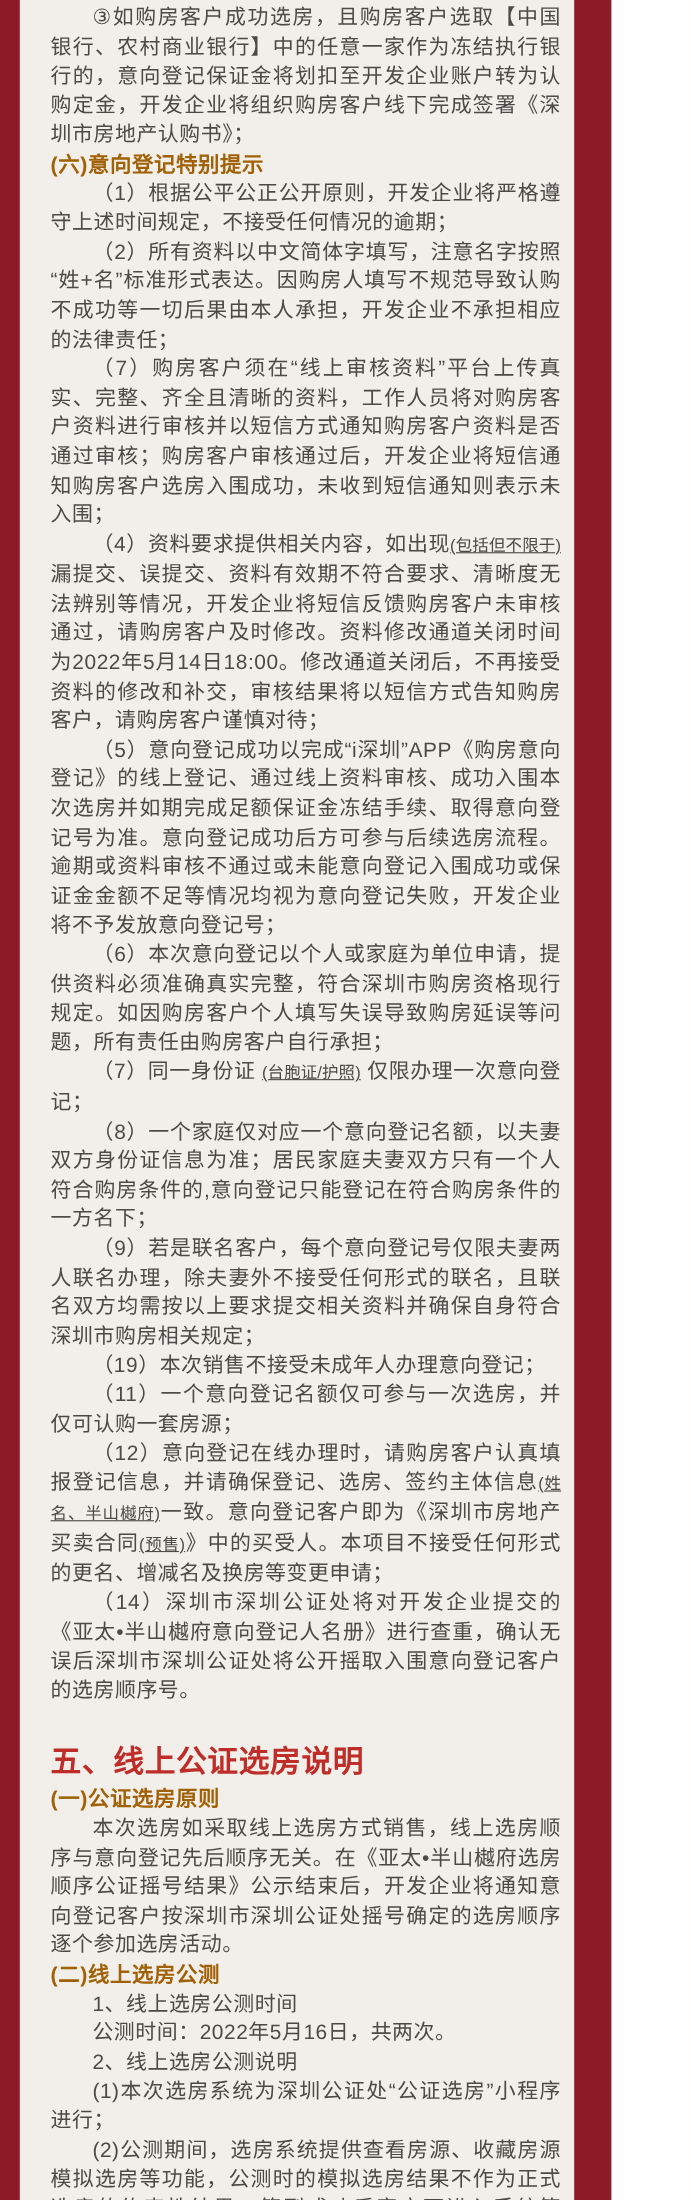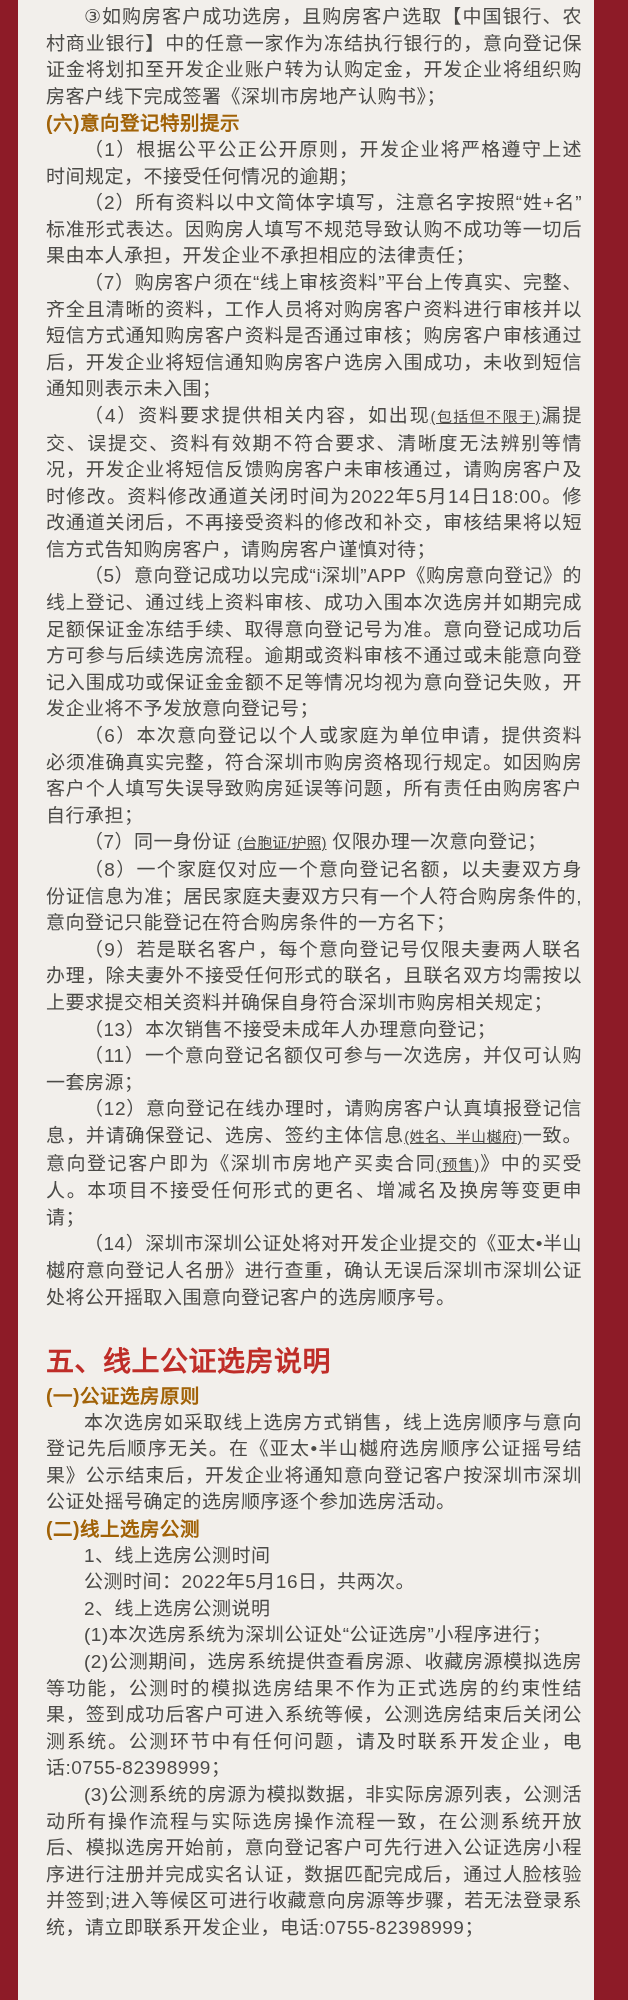--- a/index.html
+++ b/index.html
@@ -1,18 +1,18 @@
 <!DOCTYPE html>
 <html lang="zh-CN"><head>
 <meta charset="utf-8">
 <style>
   html, body { margin: 0; padding: 0; }
   .page {
     position: relative;
-    width: 628px;
+    width: 556px;
     height: 2000px;
     background: #f2efeb;
     overflow: hidden;
     display: flex;
     font-family: "Liberation Sans", "DejaVu Sans", sans-serif;
   }
   .side-border { flex: 0 0 auto; background: #8d1b27; }
   .side-border.left  { width: 18px; }
   .side-border.right { width: 34px; }
   .content {
@@ -64,21 +64,21 @@
 
     <p class="body"><span>（1）根据公平公正公开原则，开发企业将严格遵守上述时间规定，不接受任何情况的逾期；</span></p>
     <p class="body"><span>（2）所有资料以中文简体字填写，注意名字按照“姓+名”标准形式表达。因购房人填写不规范导致认购不成功等一切后果由本人承担，开发企业不承担相应的法律责任；</span></p>
     <p class="body"><span>（7）购房客户须在“线上审核资料”平台上传真实、完整、齐全且清晰的资料，工作人员将对购房客户资料进行审核并以短信方式通知购房客户资料是否通过审核；购房客户审核通过后，开发企业将短信通知购房客户选房入围成功，未收到短信通知则表示未入围；</span></p>
     <p class="body"><span>（4）资料要求提供相关内容，如出现</span><span class="small">(包括但不限于)</span><span>漏提交、误提交、资料有效期不符合要求、清晰度无法辨别等情况，开发企业将短信反馈购房客户未审核通过，请购房客户及时修改。资料修改通道关闭时间为2022年5月14日18:00。修改通道关闭后，不再接受资料的修改和补交，审核结果将以短信方式告知购房客户，请购房客户谨慎对待；</span></p>
     <p class="body"><span>（5）意向登记成功以完成“i深圳”APP《购房意向登记》的线上登记、通过线上资料审核、成功入围本次选房并如期完成足额保证金冻结手续、取得意向登记号为准。意向登记成功后方可参与后续选房流程。逾期或资料审核不通过或未能意向登记入围成功或保证金金额不足等情况均视为意向登记失败，开发企业将不予发放意向登记号；</span></p>
     <p class="body"><span>（6）本次意向登记以个人或家庭为单位申请，提供资料必须准确真实完整，符合深圳市购房资格现行规定。如因购房客户个人填写失误导致购房延误等问题，所有责任由购房客户自行承担；</span></p>
     <p class="body"><span>（7）同一身份证 </span><span class="small">(台胞证/护照)</span><span> 仅限办理一次意向登记；</span></p>
     <p class="body"><span>（8）一个家庭仅对应一个意向登记名额，以夫妻双方身份证信息为准；居民家庭夫妻双方只有一个人符合购房条件的,意向登记只能登记在符合购房条件的一方名下；</span></p>
     <p class="body"><span>（9）若是联名客户，每个意向登记号仅限夫妻两人联名办理，除夫妻外不接受任何形式的联名，且联名双方均需按以上要求提交相关资料并确保自身符合深圳市购房相关规定；</span></p>
-    <p class="body"><span>（13）本次销售不接受未成年人办理意向登记；</span></p>
+    <p class="body"><span>（19）本次销售不接受未成年人办理意向登记；</span></p>
     <p class="body"><span>（11）一个意向登记名额仅可参与一次选房，并仅可认购一套房源；</span></p>
     <p class="body"><span>（12）意向登记在线办理时，请购房客户认真填报登记信息，并请确保登记、选房、签约主体信息</span><span class="small">(姓名、半山樾府)</span><span>一致。意向登记客户即为《深圳市房地产买卖合同</span><span class="small">(预售)</span><span>》中的买受人。本项目不接受任何形式的更名、增减名及换房等变更申请；</span></p>
     <p class="body"><span>（14）深圳市深圳公证处将对开发企业提交的《亚太•半山樾府意向登记人名册》进行查重，确认无误后深圳市深圳公证处将公开摇取入围意向登记客户的选房顺序号。</span></p>
 
     <h2 class="section-red">五、线上公证选房说明</h2>
 
     <h3 class="subhead">(一)公证选房原则</h3>
     <p class="body"><span>本次选房如采取线上选房方式销售，线上选房顺序与意向登记先后顺序无关。在《亚太•半山樾府选房顺序公证摇号结果》公示结束后，开发企业将通知意向登记客户按深圳市深圳公证处摇号确定的选房顺序逐个参加选房活动。</span></p>
 
     <h3 class="subhead">(二)线上选房公测</h3>

